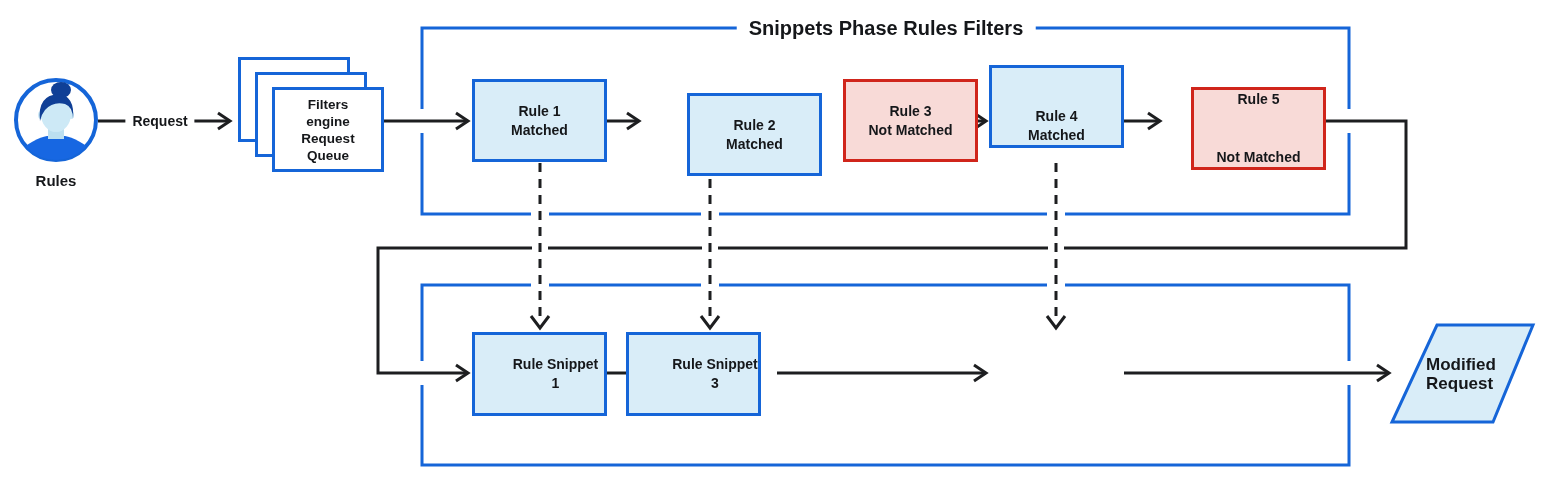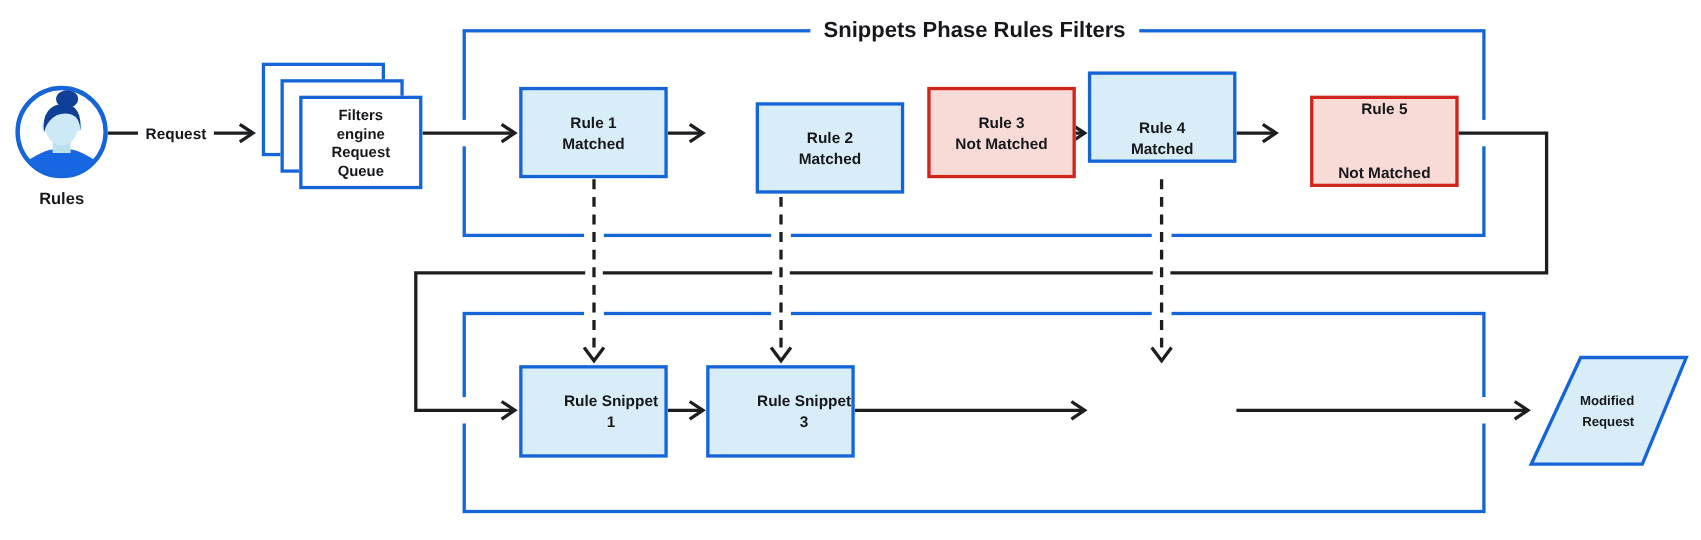--- a/index.html
+++ b/index.html
@@ -43,21 +43,21 @@
     position:absolute; transform:translate(-50%,-50%);
     background:#ffffff; padding:0 7px; white-space:nowrap;
     font-weight:bold; font-size:14px;
   }
   .user-label {
     position:absolute; transform:translateX(-50%);
     font-weight:bold; font-size:15px;
   }
   .output-label {
     position:absolute; transform:translate(-50%,-50%);
-    text-align:right; font-weight:bold; font-size:12px; line-height:19px;
+    text-align:left; font-weight:bold; font-size:17px; line-height:19px;
   }
   .avatar { position:absolute; left:13px; top:77px; }
 </style>
 </head>
 <body>
 
 <div class="canvas">
 
   <svg class="connectors" width="1546" height="491" viewBox="0 0 1546 491">
 
@@ -160,21 +160,21 @@
     <span>Matched</span>
   </div>
   <div class="node rule not-matched" style="left:1163px; top:87px;justify-content:space-between;">
     <span>Rule 5</span>
     <span>Not Matched</span>
   </div>
 
   <div class="node snippet" style="left:472px; top:332px;padding-left:32px;">
     <span>Rule Snippet 1</span>
   </div>
-  <div class="node snippet" style="left:642px; top:332px;padding-left:43px;">
+  <div class="node snippet" style="left:626px; top:332px;padding-left:43px;">
     <span>Rule Snippet 3</span>
   </div>
 
   <div class="output-label" style="left:1461px; top:374px;">
     <span style="display:block;">Modified</span>
     <span style="display:block;">Request</span>
   </div>
 
 </div>
 

